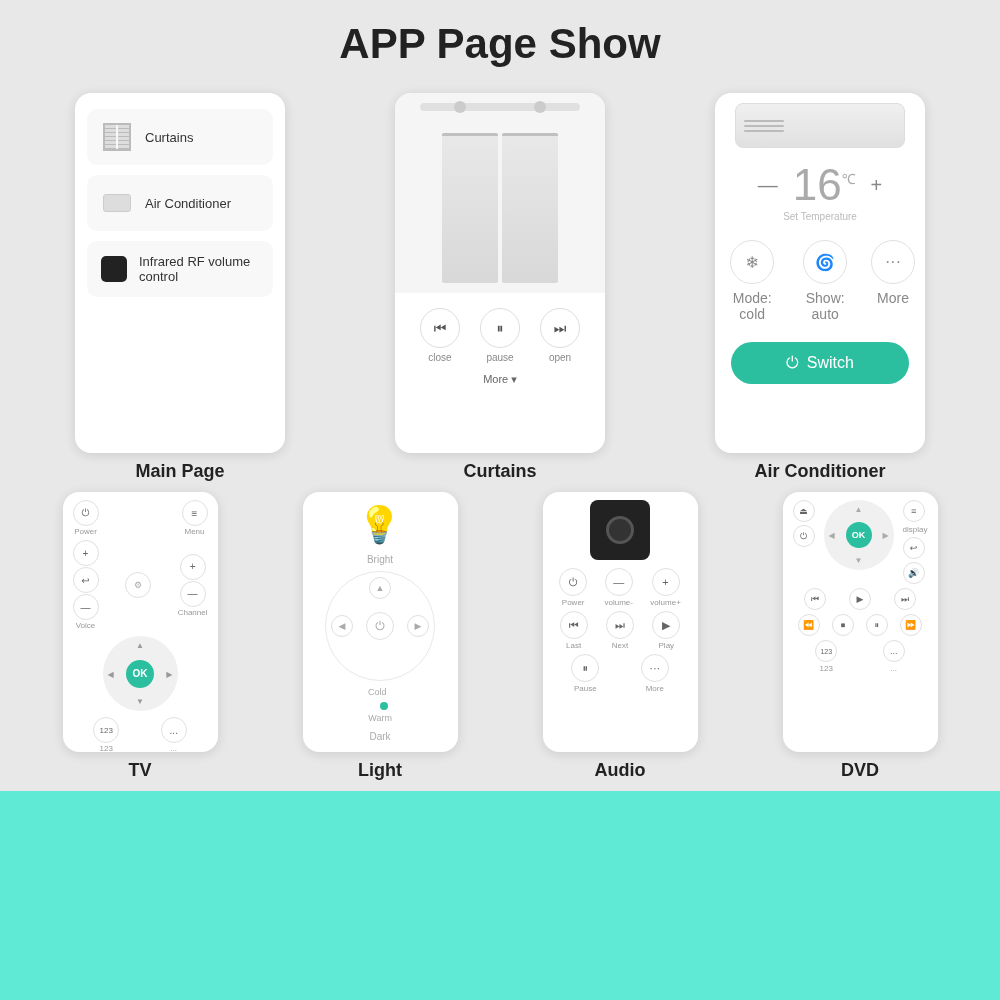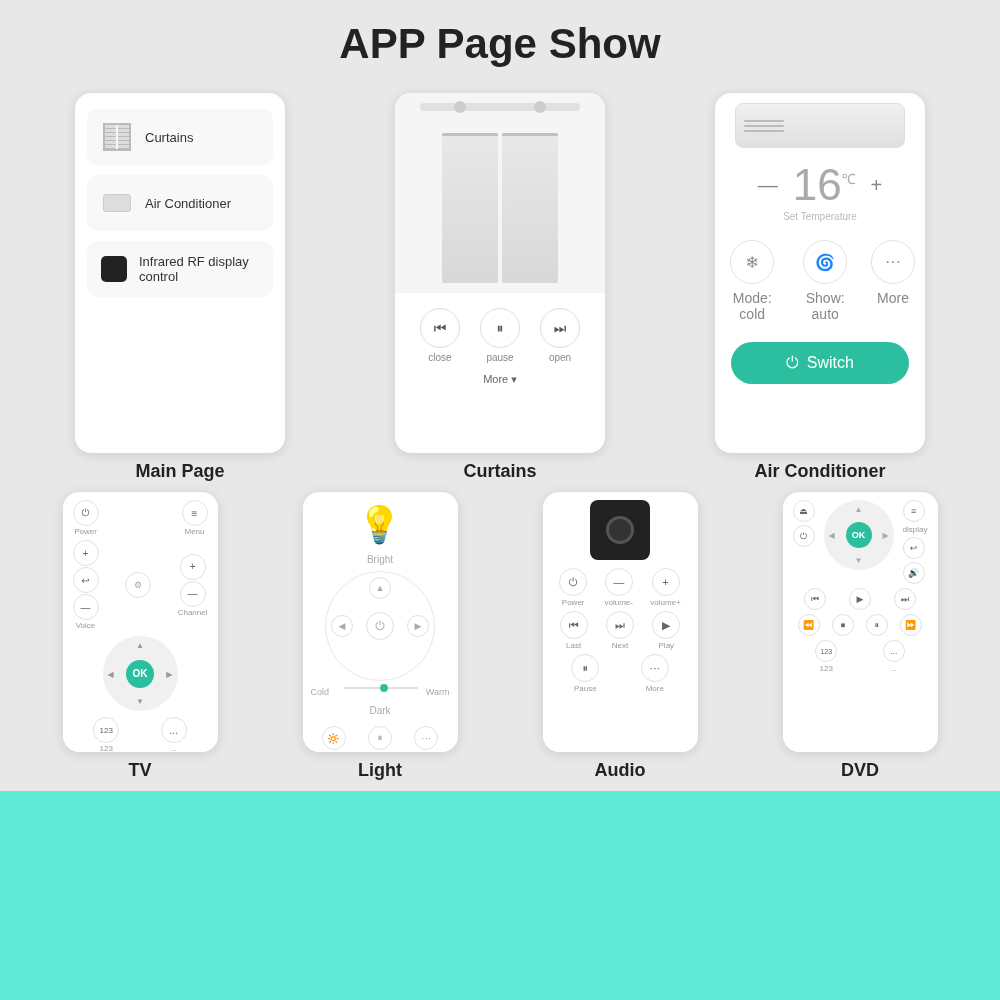--- a/index.html
+++ b/index.html
@@ -416,22 +416,24 @@
       border: 1.5px solid #e0e0e0;
       display: flex;
       align-items: center;
       justify-content: center;
       font-size: 9px;
       color: #aaa;
       background: #fff;
     }
     .light-slider-row {
       display: flex;
+      align-items: center;
       gap: 8px;
       width: 100%;
+      flex-direction: column;
     }
     .light-slider-label {
       font-size: 9px;
       color: #aaa;
       min-width: 24px;
     }
     .light-slider {
       flex: 1;
       height: 2px;
       background: #e0e0e0;
@@ -651,21 +653,21 @@
             <div class="menu-item">
               <div class="menu-icon">
                 <div class="ac-icon"></div>
               </div>
               <span class="menu-text">Air Conditioner</span>
             </div>
             <div class="menu-item">
               <div class="menu-icon">
                 <div class="ir-icon"></div>
               </div>
-              <span class="menu-text">Infrared RF display control</span>
+              <span class="menu-text">Infrared RF volume control</span>
             </div>
           </div>
         </div>
         <div class="phone-label">Main Page</div>
       </div>
 
       <div class="phone-container">
         <div class="phone phone-large">
           <div class="curtains-phone">
             <div class="curtain-display">

